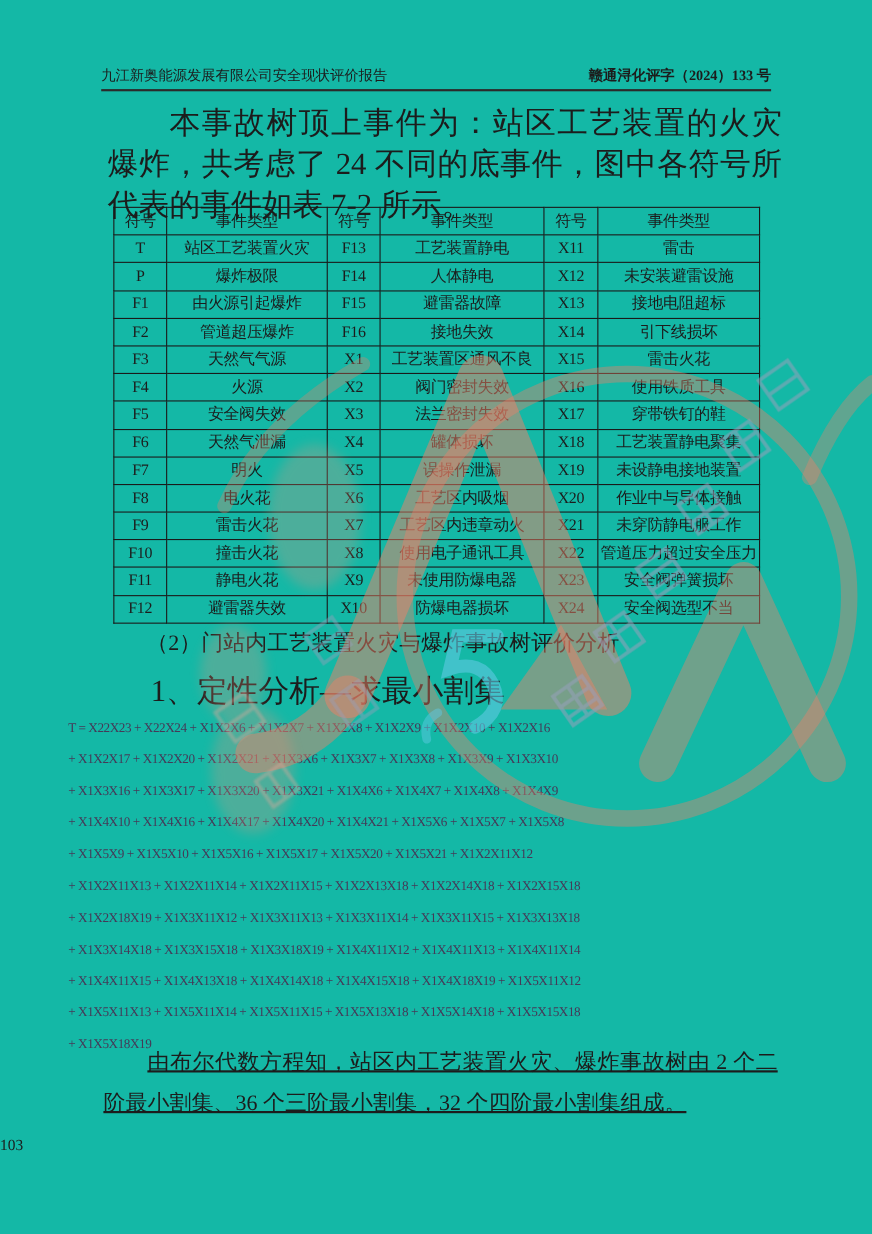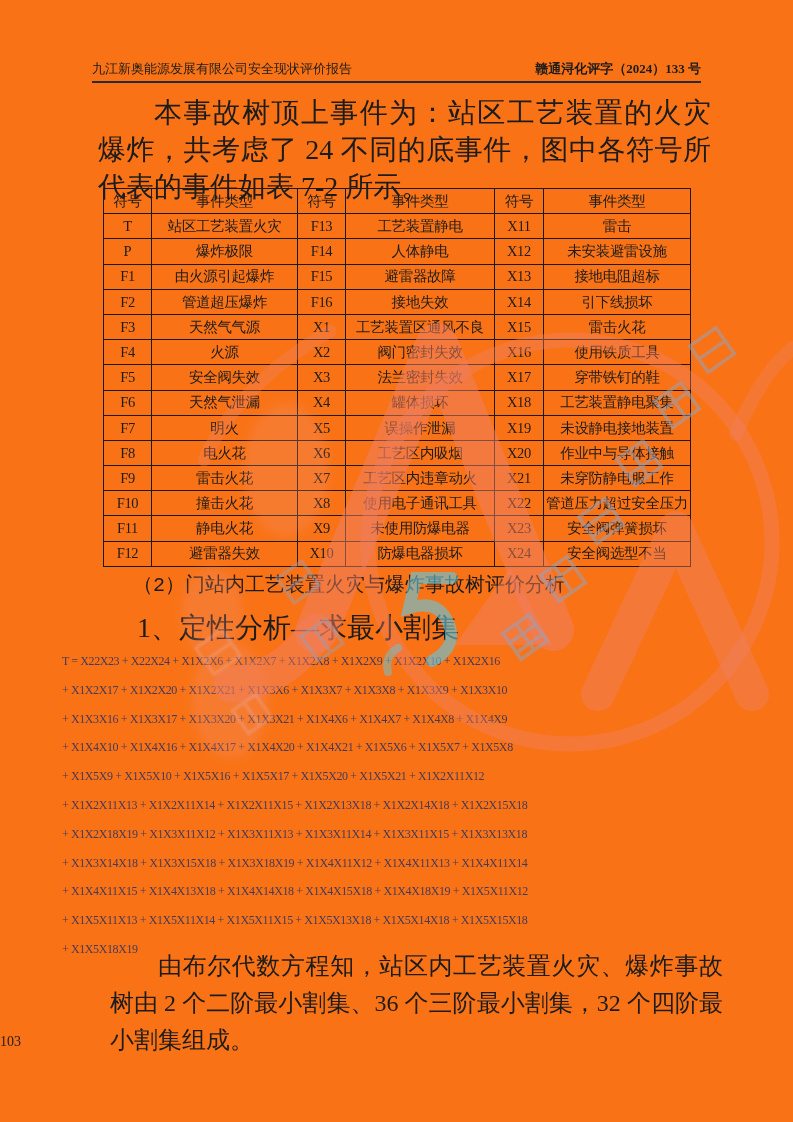--- a/index.html
+++ b/index.html
@@ -1,17 +1,17 @@
 <!DOCTYPE html>
 <html><head>
 <meta charset="utf-8">
 <style>
   html,body{margin:0;padding:0;background:#9a9a9a;}
   .page{
-    position:relative;width:793px;height:1122px;margin:0 auto;background:#f97316;
+    position:relative;width:793px;height:1122px;margin:0 auto;background:#14b8a6;
     font-family:"Liberation Serif","DejaVu Serif",serif;color:#1c1c1c;overflow:hidden;
   }
   .header{
     position:absolute;left:92px;top:60px;width:609px;
     display:flex;justify-content:space-between;align-items:flex-end;
     border-bottom:2px solid #2b2b2b;padding-bottom:3px;font-size:13px;line-height:18px;
   }
   .header .right{font-weight:bold;}
   .intro{
     position:absolute;left:98px;top:94px;width:613px;
@@ -23,30 +23,30 @@
   }
   table.event-table{
     position:absolute;left:103px;top:188px;width:587px;
     border-collapse:collapse;table-layout:fixed;border-radius:23px;
   }
   .event-table th,.event-table td{
     border:1px solid #1a1a1a;height:24.2px;padding:0;
     text-align:center;vertical-align:middle;
     font-size:14.5px;font-weight:normal;line-height:1;letter-spacing:-0.3px;
   }
-  .section-heading{position:absolute;left:93px;top:571px;width:640px;font-size:20px;padding-left:40px;font-family:Liberation Mono, monospace;}
+  .section-heading{position:absolute;left:93px;top:571px;width:640px;font-size:20px;padding-left:40px;}
   .sub-heading{position:absolute;left:93px;top:609px;width:640px;font-size:28px;padding-left:44px;}
   .equation{
     position:absolute;left:62px;top:647px;width:690px;
     font-size:12px;line-height:28.8px;color:#453a58;letter-spacing:-0.4px;
   }
   .eq-line{white-space:nowrap;}
   .closing{
-    position:absolute;left:110px;top:948px;width:613px;
-    font-size:24px;line-height:37px;text-indent:2em;text-align:justify;
+    position:absolute;left:94px;top:948px;width:613px;
+    font-size:20px;line-height:37px;text-indent:2em;text-align:justify;text-decoration:underline;
   }
   .page-number{position:absolute;left:0;top:1034px;width:100%;font-size:14px;}
   .watermark{position:absolute;left:0;top:0;width:793px;height:1122px;z-index:4;pointer-events:none;}
 </style>
 </head>
 <body>
 
 <div class="page">
 
   <div class="header">

